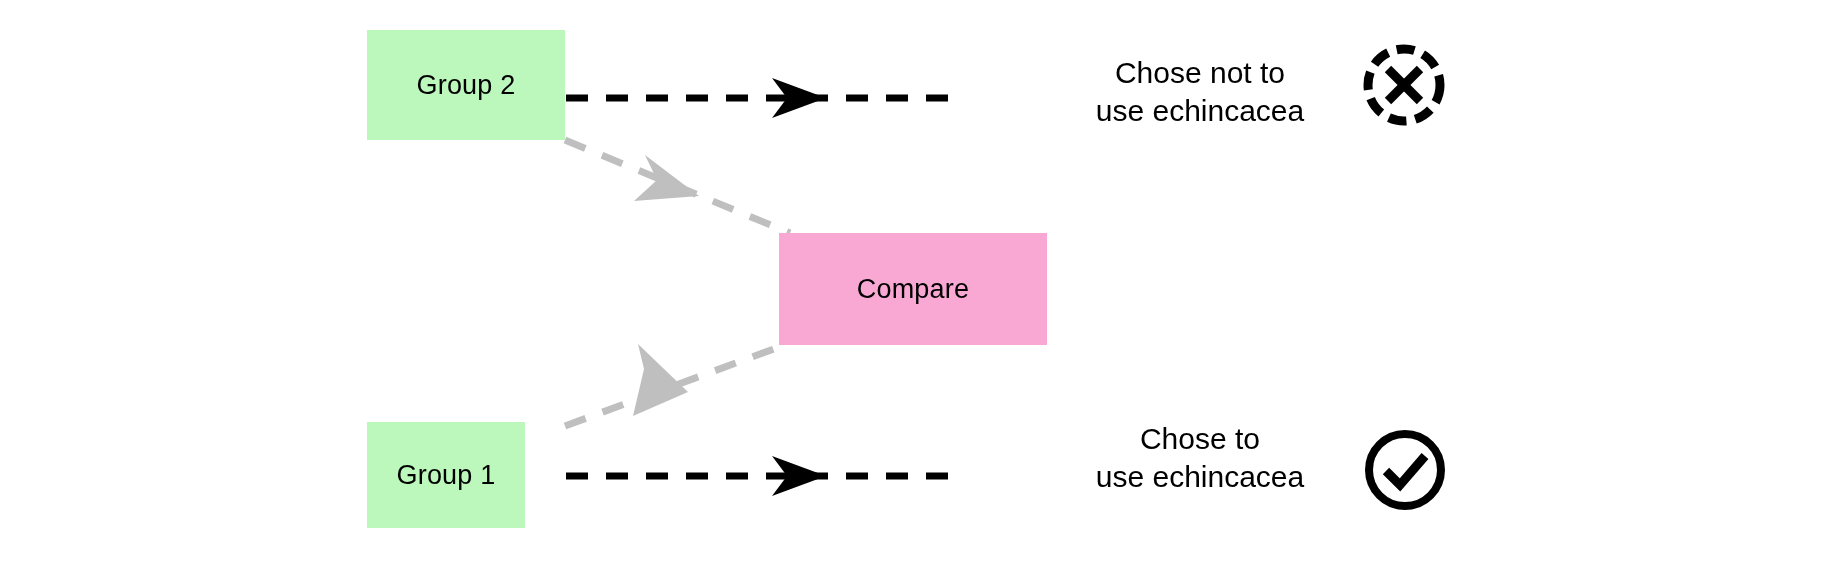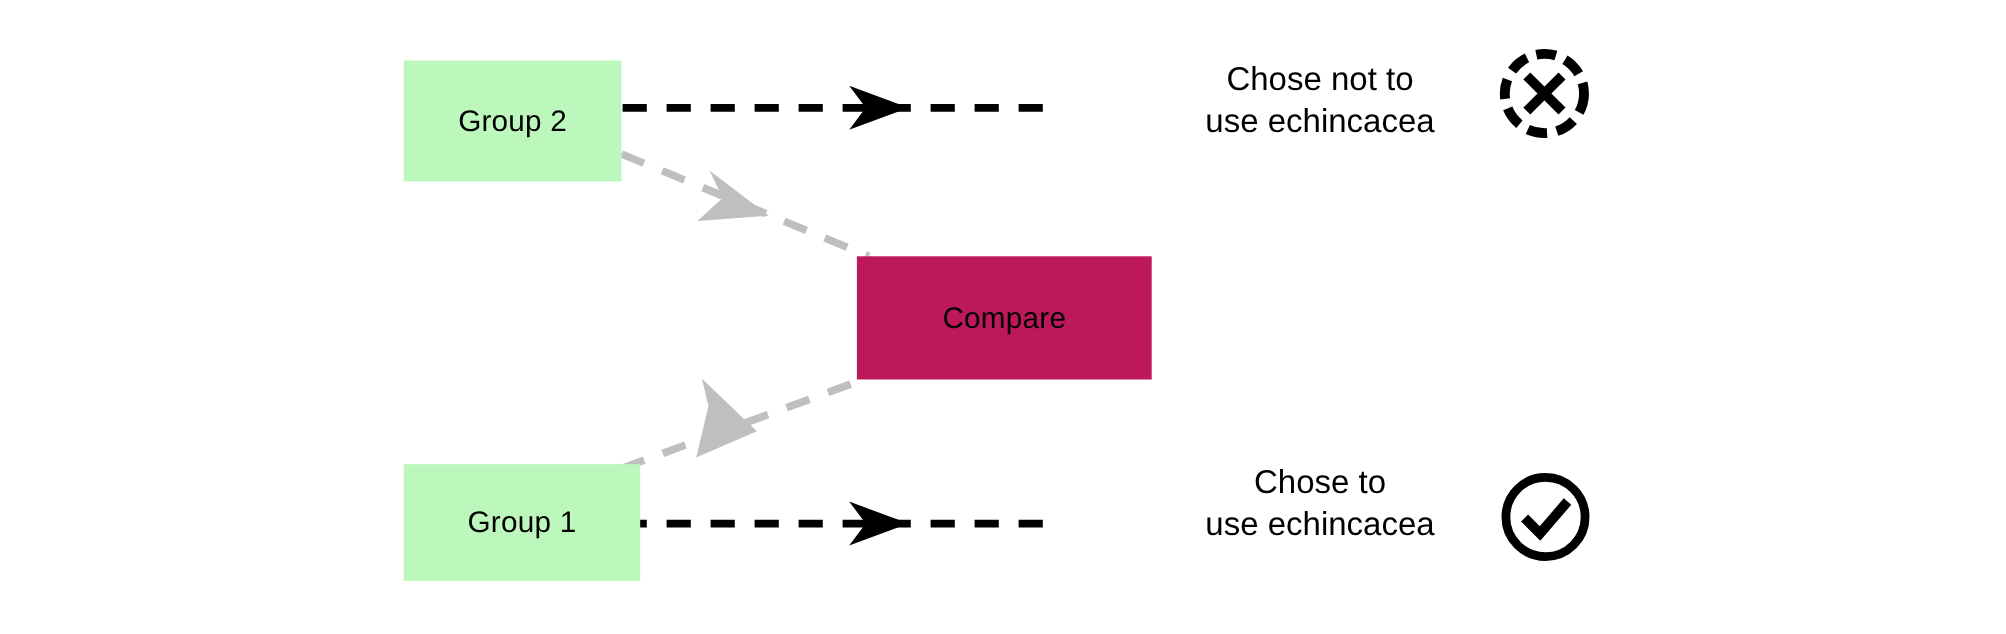--- a/index.html
+++ b/index.html
@@ -24,28 +24,28 @@
     align-items: center;
     justify-content: center;
     box-sizing: border-box;
     font-size: 27px;
     color: #000000;
     line-height: 1.2;
     letter-spacing: 0.2px;
   }
   #group2-box {
     left: 367px;
-    top: 55px;
+    top: 30px;
     width: 198px;
     height: 110px;
   }
   #group1-box {
     left: 367px;
     top: 422px;
-    width: 215px;
+    width: 158px;
     height: 106px;
   }
   #compare-box {
     left: 779px;
     top: 233px;
     width: 268px;
     height: 112px;
   }
   .edge-svg {
     position: absolute;
@@ -118,21 +118,21 @@
   </svg>
 
   <div class="node-box" id="group2-box" style="background:#bcf8bc;">
     <span>Group 2</span>
   </div>
 
   <div class="node-box" id="group1-box" style="background:#bcf8bc;">
     <span>Group 1</span>
   </div>
 
-  <div class="node-box" id="compare-box" style="background:#be185d;">
+  <div class="node-box" id="compare-box" style="background:#f9a8d4;">
     <span>Compare</span>
   </div>
 
   <div class="outcome-label" id="outcome-label-top">
     <div>Chose not to</div>
     <div>use echincacea</div>
   </div>
 
   <div class="outcome-label" id="outcome-label-bottom">
     <div>Chose to</div>

